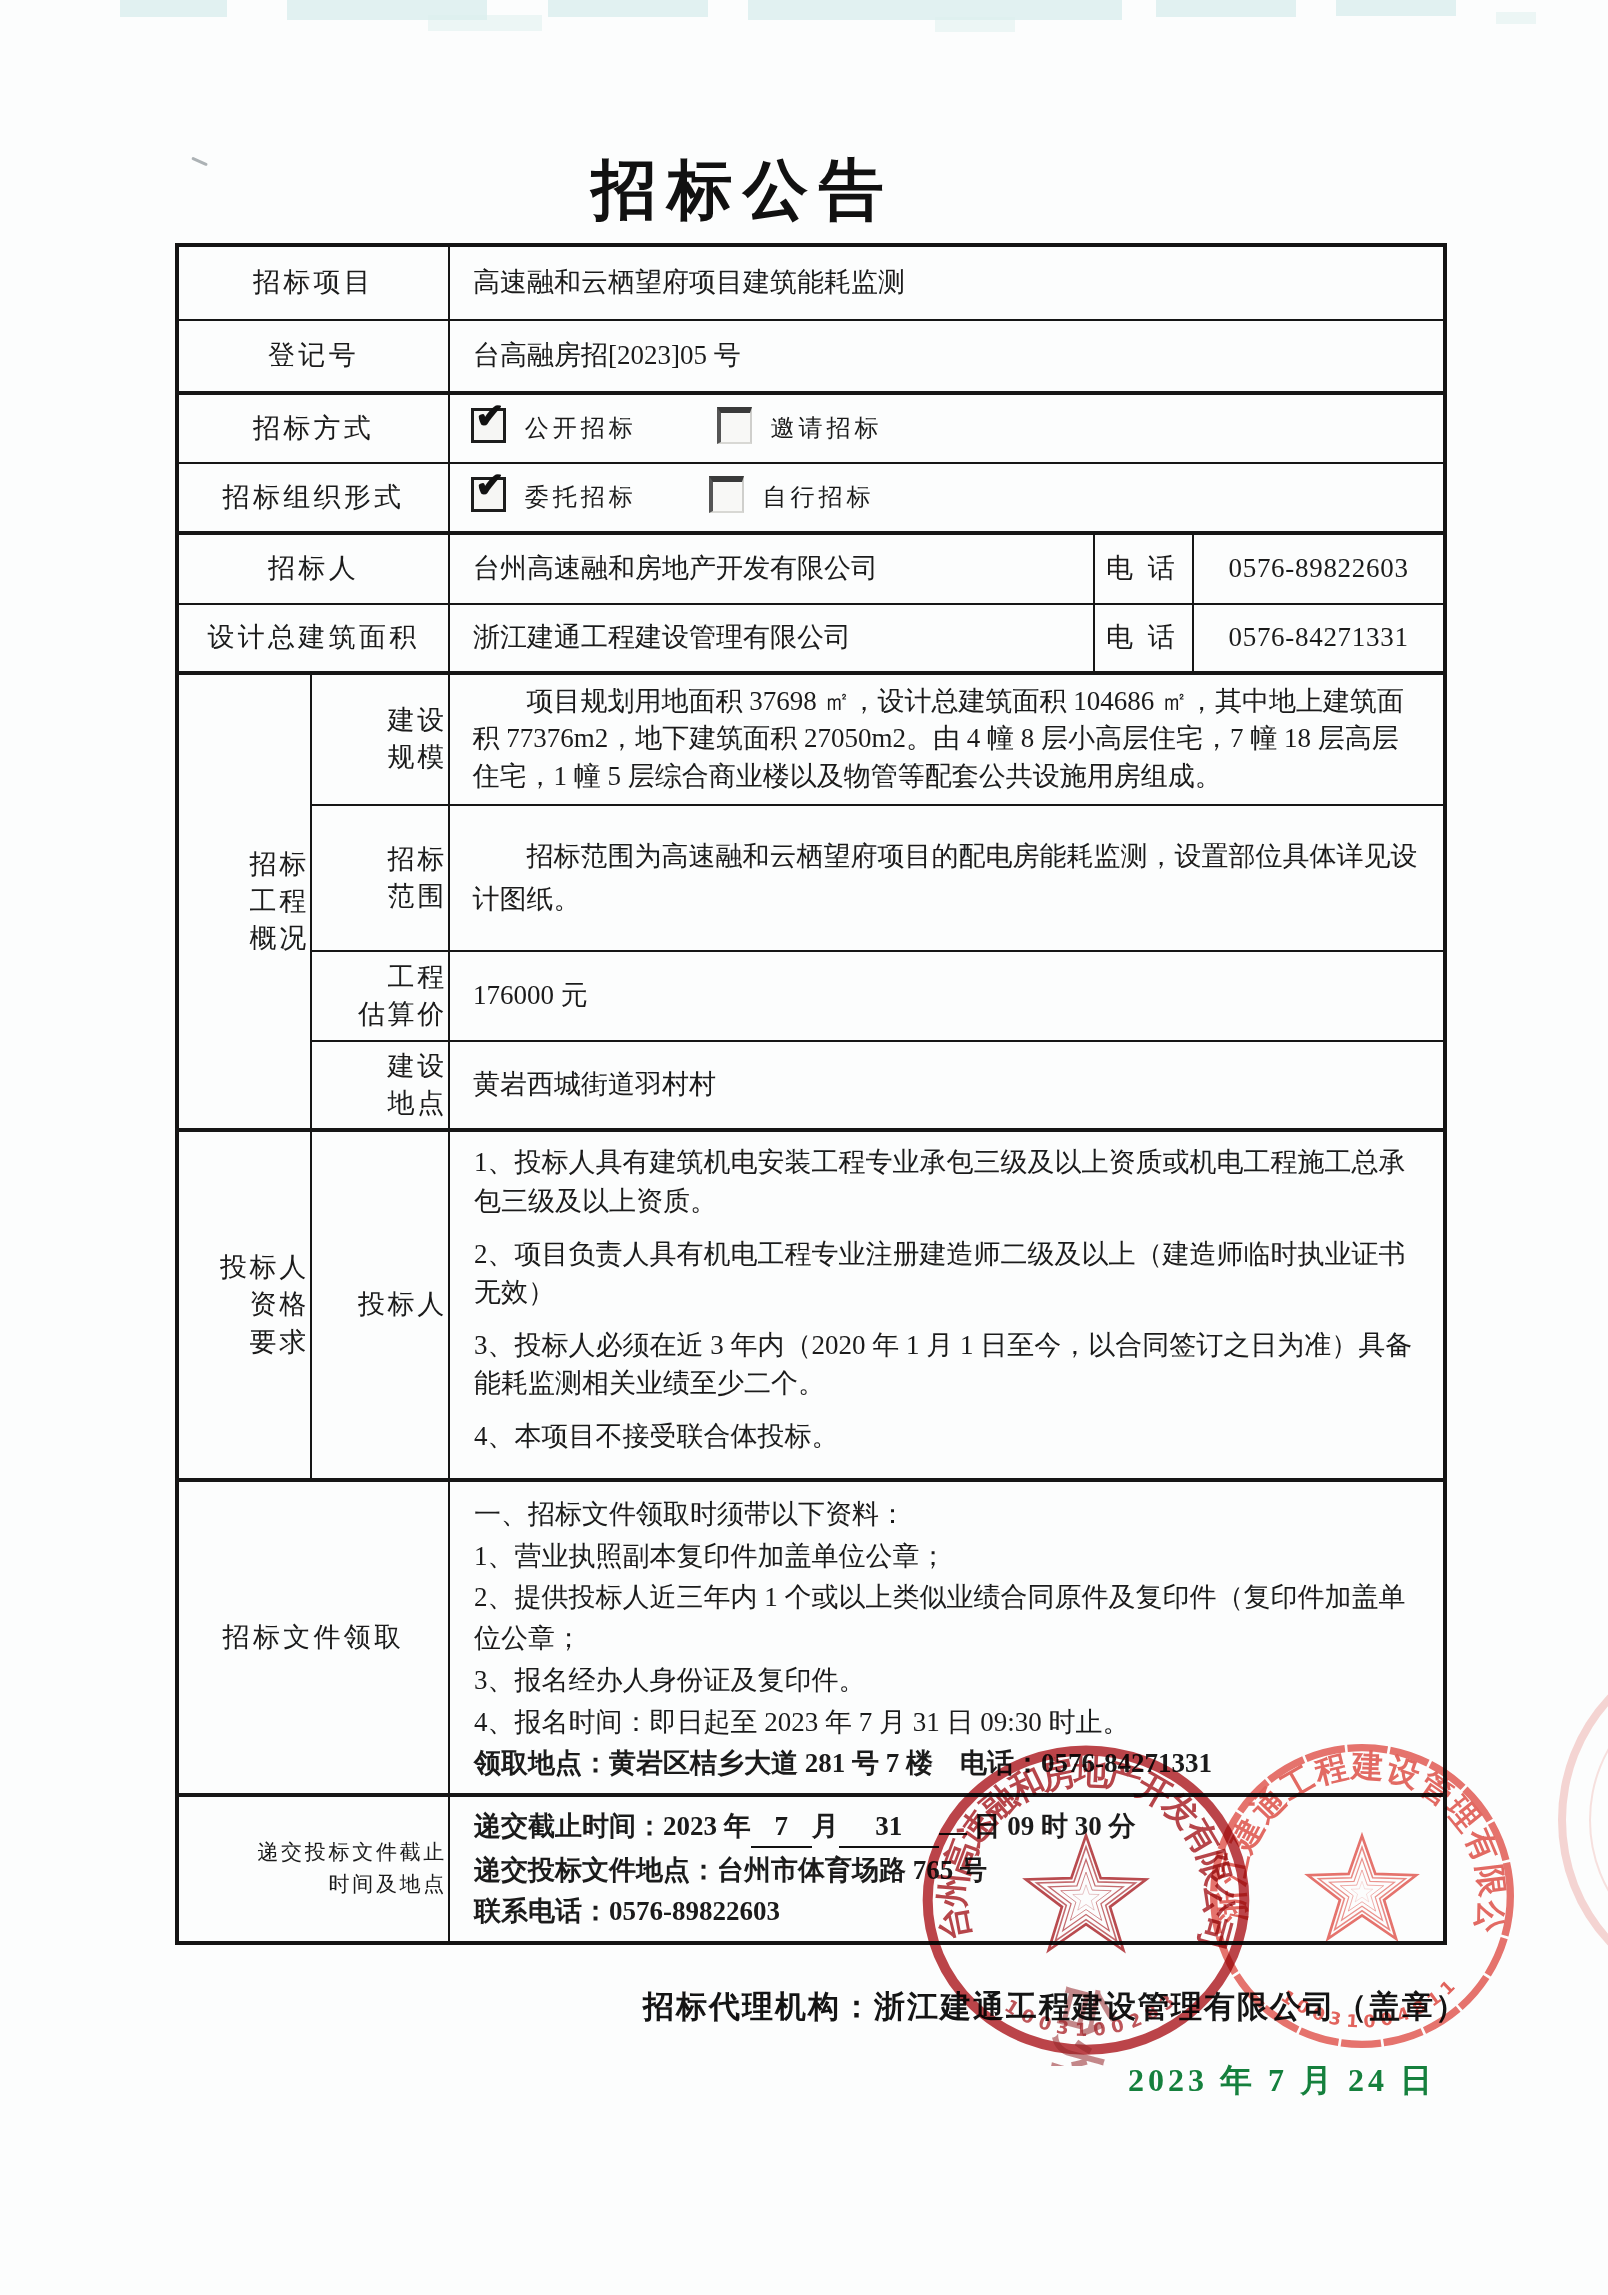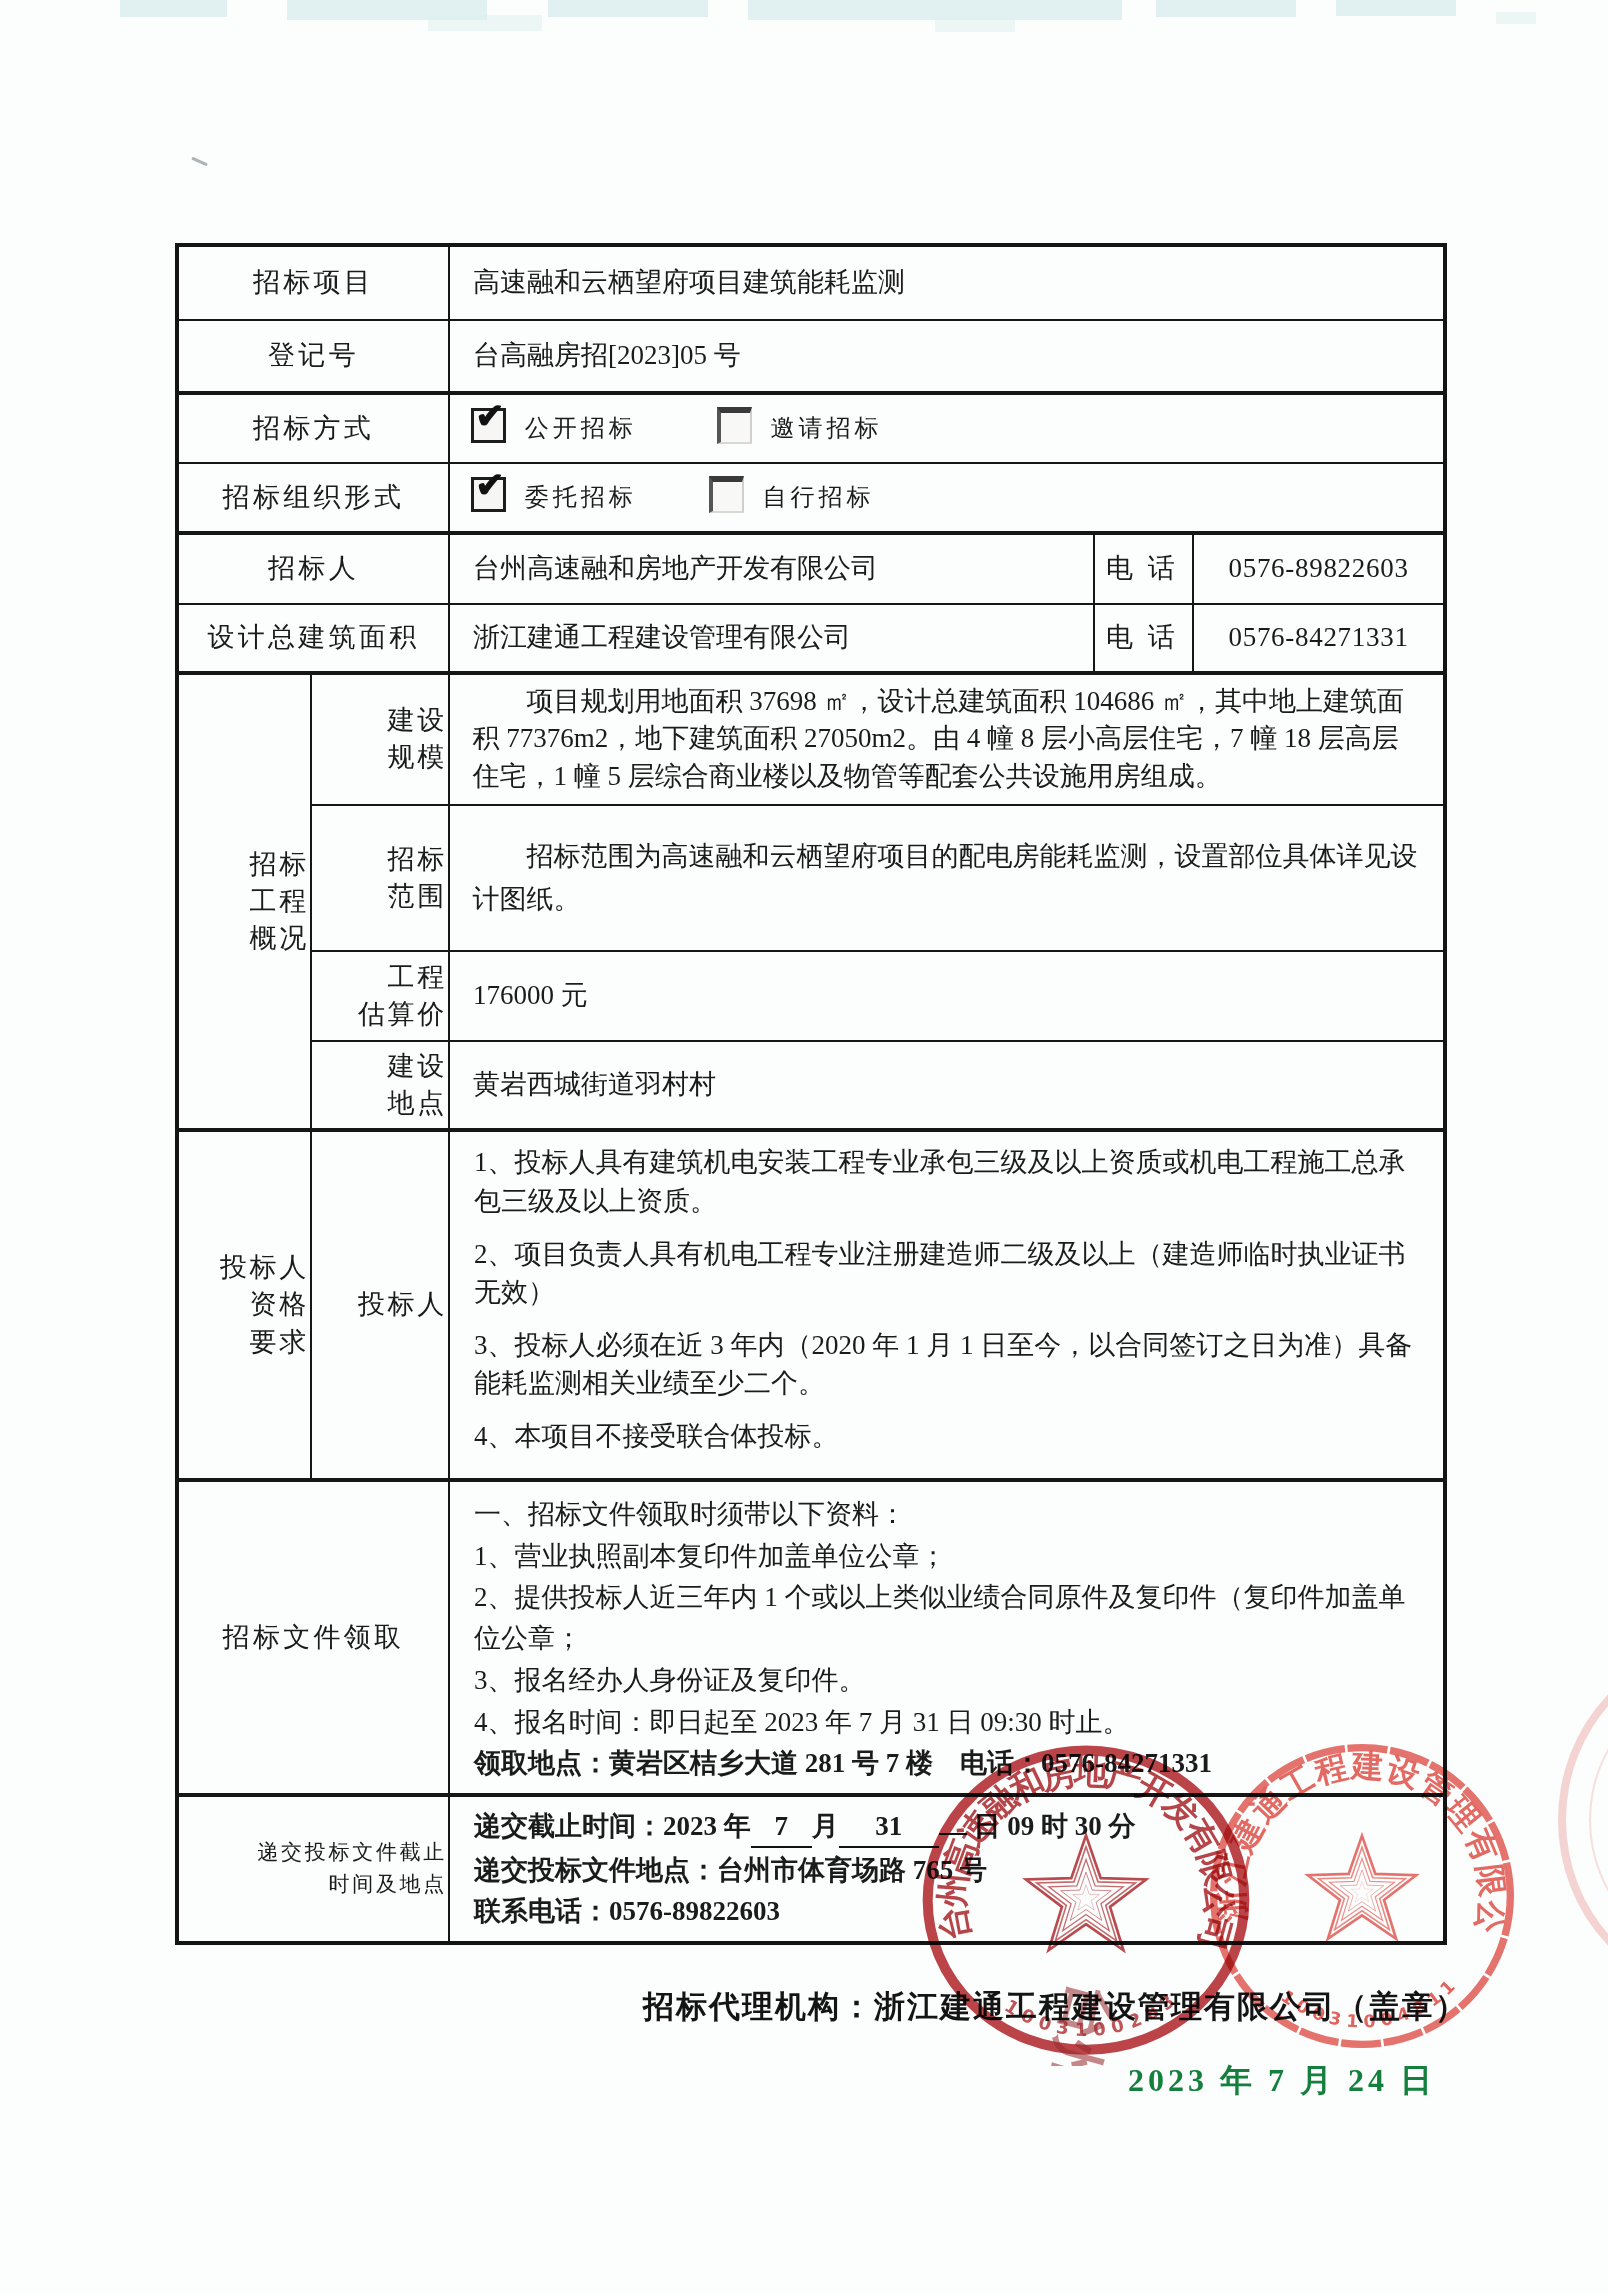--- a/index.html
+++ b/index.html
@@ -69,20 +69,21 @@
     <div class="scan-dash" style="left:548px;width:160px;height:17.4px;"></div>
     <div class="scan-dash" style="left:748px;width:374px;height:20px;"></div>
     <div class="scan-dash" style="left:935px;top:17.4px;width:80px;height:14.7px;opacity:.5;"></div>
     <div class="scan-dash" style="left:1156px;width:140px;height:17.4px;"></div>
     <div class="scan-dash" style="left:1336px;width:120px;height:16px;"></div>
     <div class="scan-dash" style="left:1496px;top:12px;width:40px;height:12px;opacity:.5;"></div>
   </div>
 
   <div class="tick-mark"></div>
 
+  <div class="doc-title">招标公告</div>
 
   <table class="main">
     <colgroup>
       <col style="width:134px">
         <col style="width:138px">
         <col style="width:645px">
         <col style="width:99px">
         <col style="width:252px">
     </colgroup>
 

